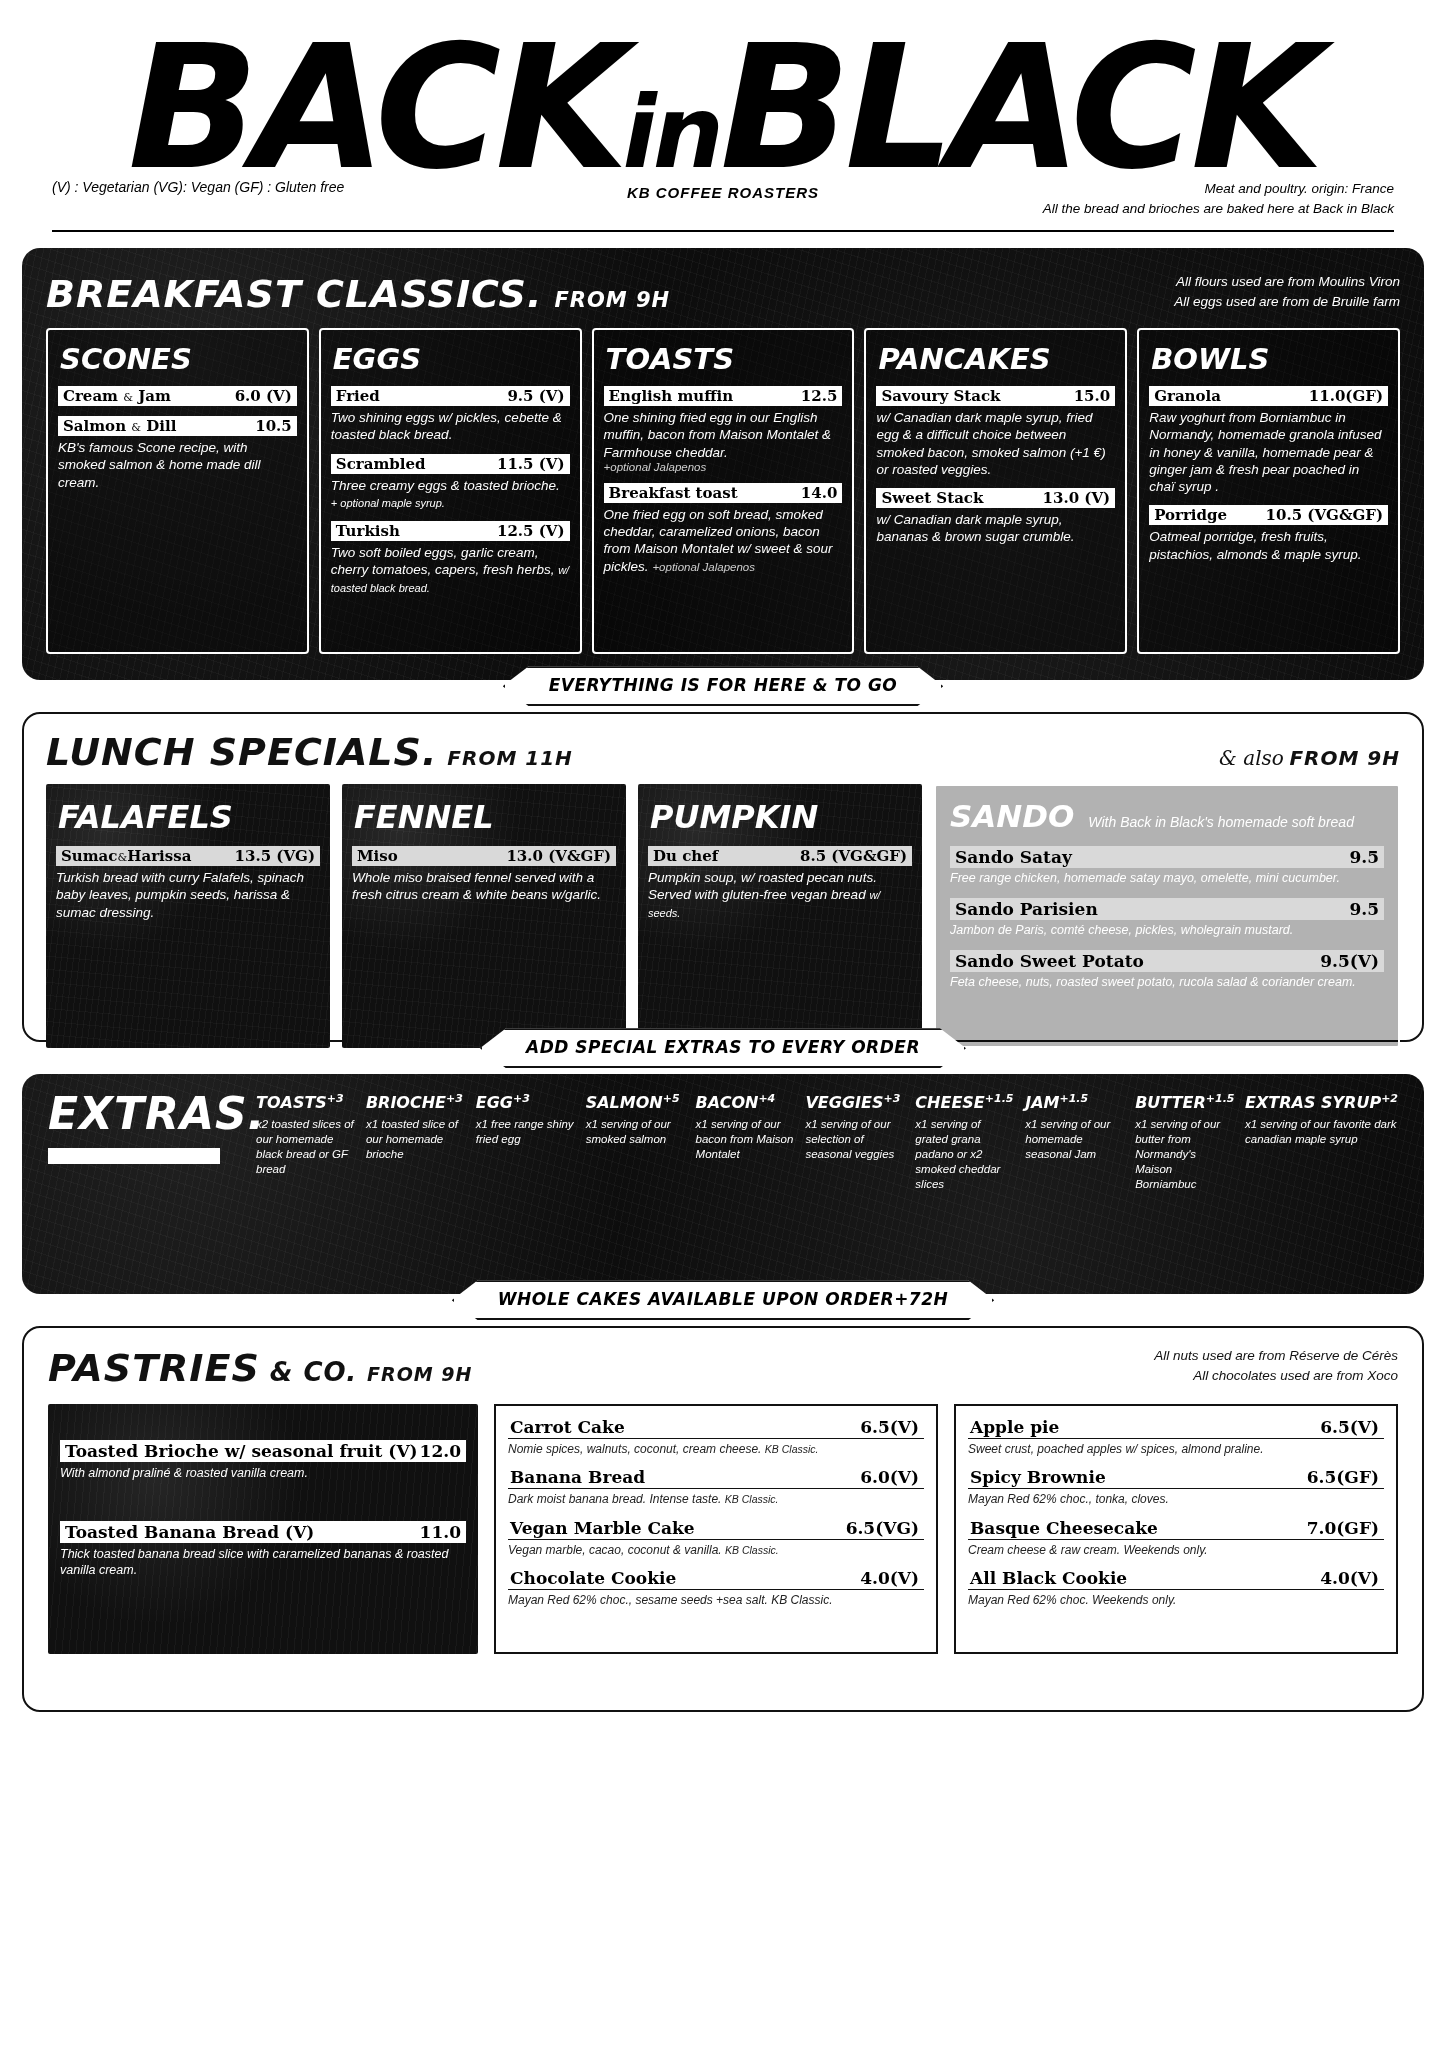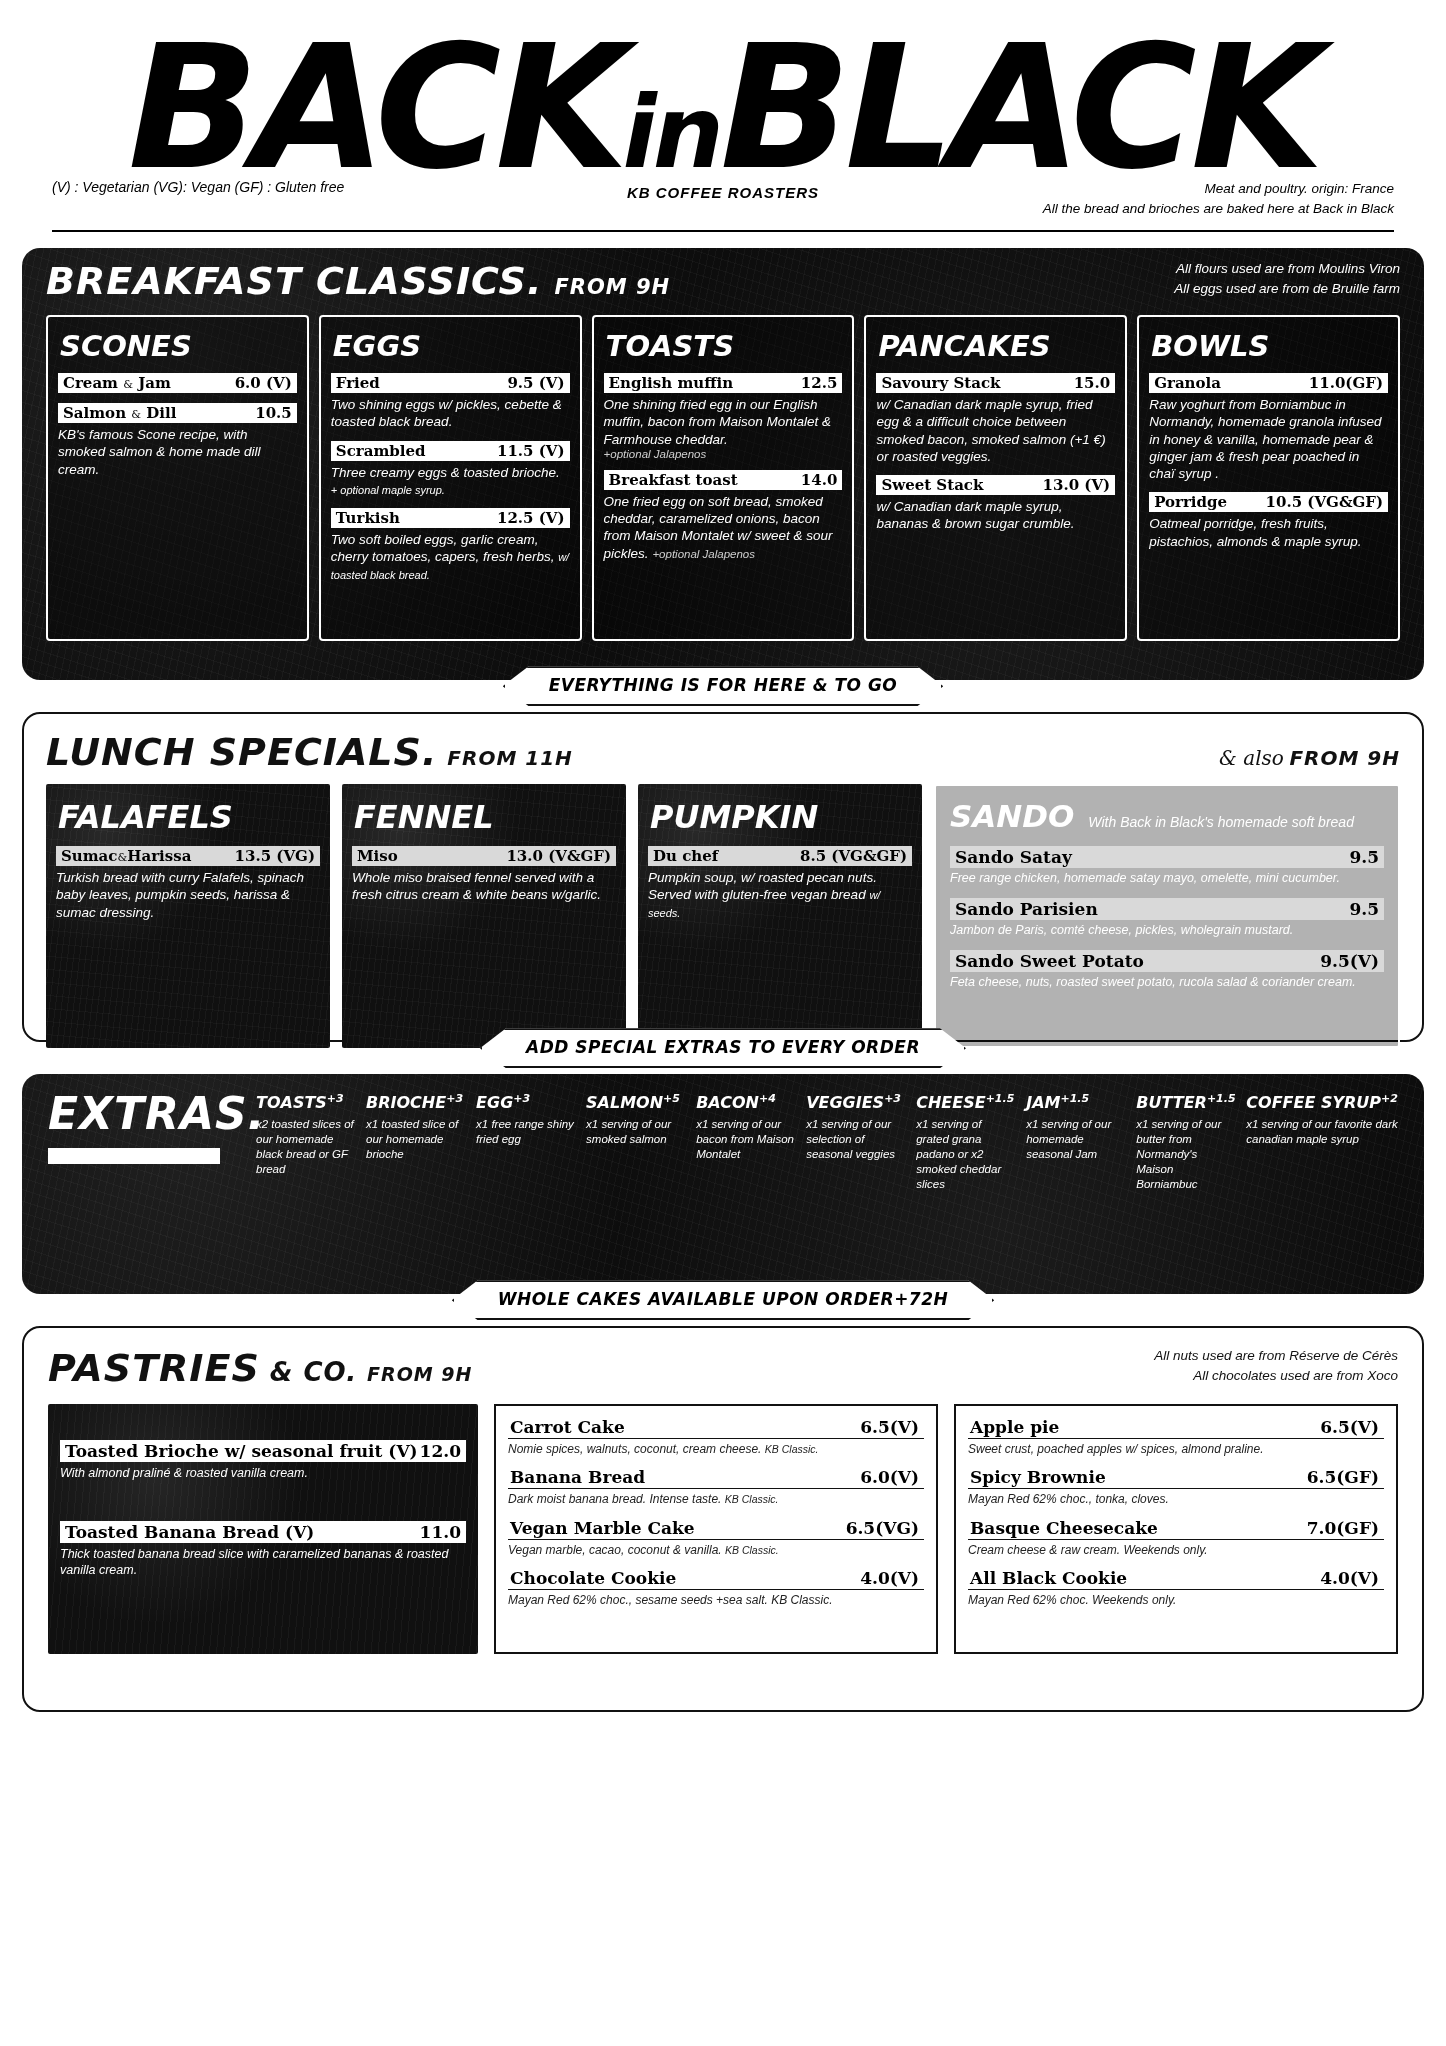--- a/index.html
+++ b/index.html
@@ -37,21 +37,21 @@
   }
   .panel-light{background:#fff;border:2px solid #111;color:#111;}
 
   .sec-title{
     font-family:"DejaVu Sans",sans-serif;
     font-weight:bold;font-style:italic;
     letter-spacing:1px;
   }
 
   
-  #breakfast{margin-top:16px;height:432px;padding:11px 24px;}
+  #breakfast{margin-top:16px;height:432px;padding:24px 24px;}
   .bf-head{display:flex;justify-content:space-between;align-items:flex-start;}
   .bf-title{font-size:38px;}
   .bf-from{font-size:21px;margin-left:12px;}
   .bf-notes{font-size:13.5px;font-style:italic;text-align:right;line-height:1.5;}
   .cols{display:flex;gap:10px;margin-top:12px;}
   .col{flex:1;border:2px solid #fff;border-radius:4px;padding:10px 10px 12px 10px;min-height:326px;box-sizing:border-box;
        background:rgba(0,0,0,.35);}
   .col h3{margin:2px 0 10px 2px;font-size:29px;font-family:"DejaVu Sans",sans-serif;font-style:italic;font-weight:bold;}
   .item{margin-bottom:10px;}
   .item-hdr{display:flex;justify-content:space-between;align-items:baseline;background:#fff;color:#000;
@@ -372,21 +372,21 @@
           </div>
         <div class="ex">
             <div class="eh"><span>JAM</span><sup>+1.5</sup></div>
             <div class="ed">x1 serving of our homemade seasonal Jam</div>
           </div>
         <div class="ex">
             <div class="eh"><span>BUTTER</span><sup>+1.5</sup></div>
             <div class="ed">x1 serving of our butter from Normandy's Maison Borniambuc</div>
           </div>
         <div class="ex">
-            <div class="eh"><span>COFFEE SYRUP</span><sup>+2</sup></div>
+            <div class="eh"><span>EXTRAS SYRUP</span><sup>+2</sup></div>
             <div class="ed">x1 serving of our favorite dark canadian maple syrup</div>
           </div>
       </div>
     </div>
   </div>
 
   <div class="banner">
     <div class="tag">WHOLE CAKES AVAILABLE UPON ORDER+72H</div>
   </div>
 

